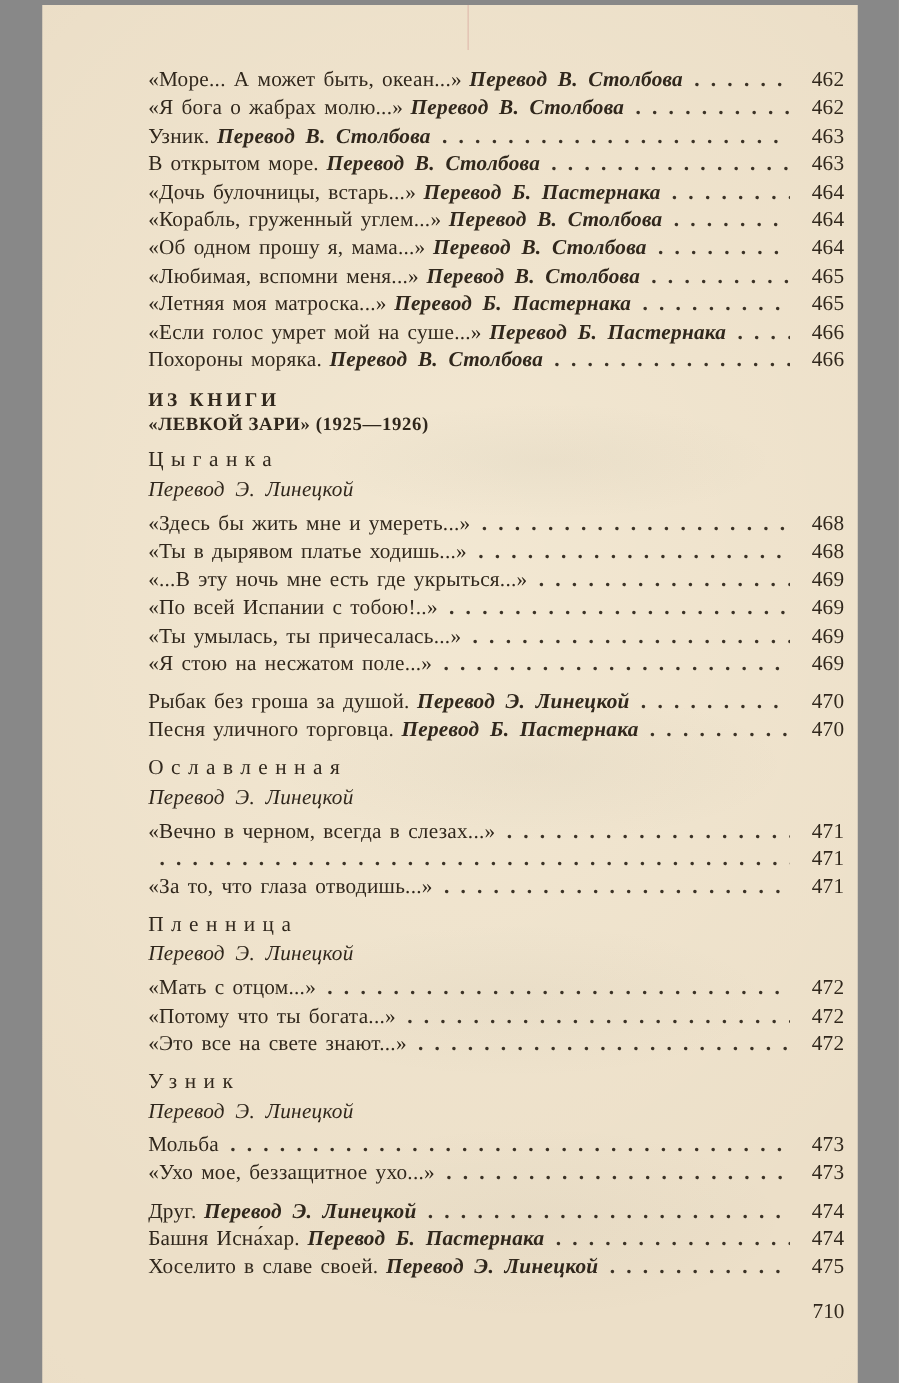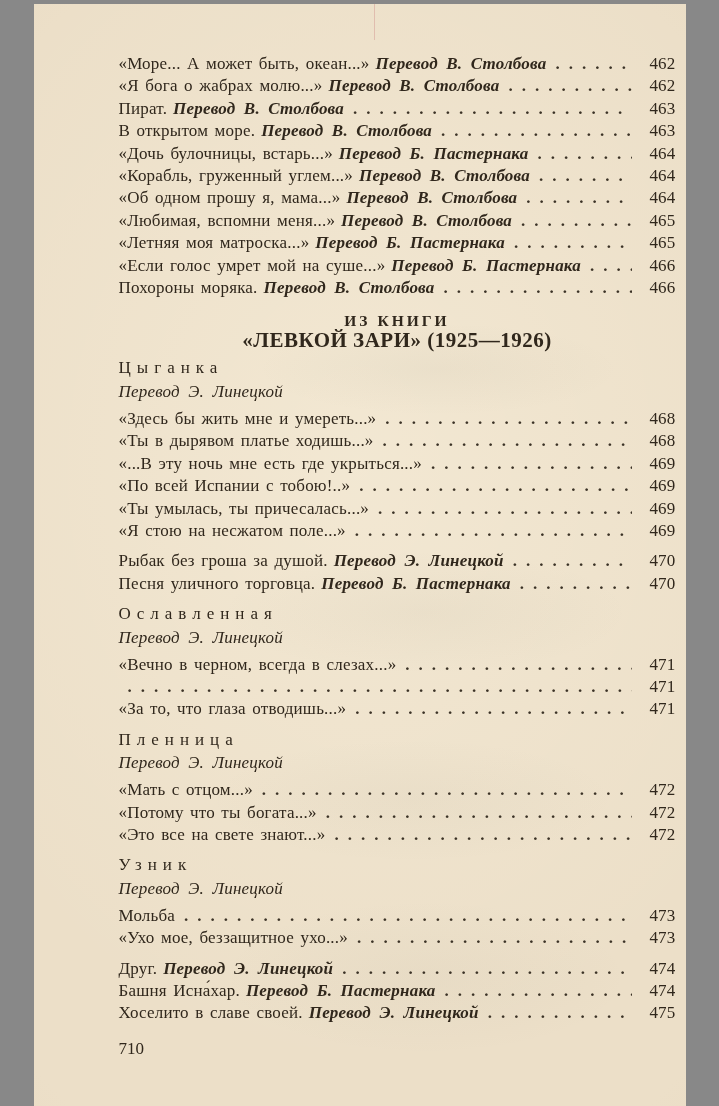--- a/index.html
+++ b/index.html
@@ -44,31 +44,31 @@
   .leader {
     flex:1 1 auto; overflow:hidden; white-space:nowrap;
     min-width:10px; margin:0 8px 0 9px;
     color:#3b3226;
   }
   .leader::after {
     content:"...........................................................";
     letter-spacing:9px; font-weight:700; font-size:17px;
   }
   .num { flex:0 0 auto; width:36px; text-align:right; font-size:17px; }
-  .bheading { text-align:center; font-weight:bold; margin:12px 0 4px 0; }
+  .bheading { text-align:left; font-weight:bold; margin:12px 0 4px 0; }
   .bheading .l1 { font-size:15.5px; letter-spacing:3px; line-height:19px; }
-  .bheading .l2 { font-size:21px; letter-spacing:.5px; line-height:21px; }
+  .bheading .l2 { font-size:15px; letter-spacing:.5px; line-height:21px; }
   .cycle-heading {
     font-size:17px; letter-spacing:6px; line-height:22.4px; margin-top:6px;
   }
   .cycle-translator {
     font-style:italic; font-size:17px; line-height:24px;
     word-spacing:4px; letter-spacing:.2px; margin-bottom:4px;
   }
-  .folio { text-align:left; font-size:17px; margin-top:14px; }
+  .folio { text-align:right; font-size:17px; margin-top:14px; }
 </style>
 </head>
 <body>
 
 <div class="sheet">
   <div class="artifact-line"></div>
   <div class="bleed"></div>
 
   <div class="content">
     <div id="toc">
@@ -79,21 +79,21 @@
             <span class="leader"></span>
             <span class="num">462</span>
           </div>
           <div class="row">
             <span class="entry-title">«Я бога о жабрах молю...»</span>
             <span class="entry-tr">Перевод В. Столбова</span>
             <span class="leader"></span>
             <span class="num">462</span>
           </div>
           <div class="row">
-            <span class="entry-title">Пират.</span>
+            <span class="entry-title">Узник.</span>
             <span class="entry-tr">Перевод В. Столбова</span>
             <span class="leader"></span>
             <span class="num">463</span>
           </div>
           <div class="row">
             <span class="entry-title">В открытом море.</span>
             <span class="entry-tr">Перевод В. Столбова</span>
             <span class="leader"></span>
             <span class="num">463</span>
           </div>

